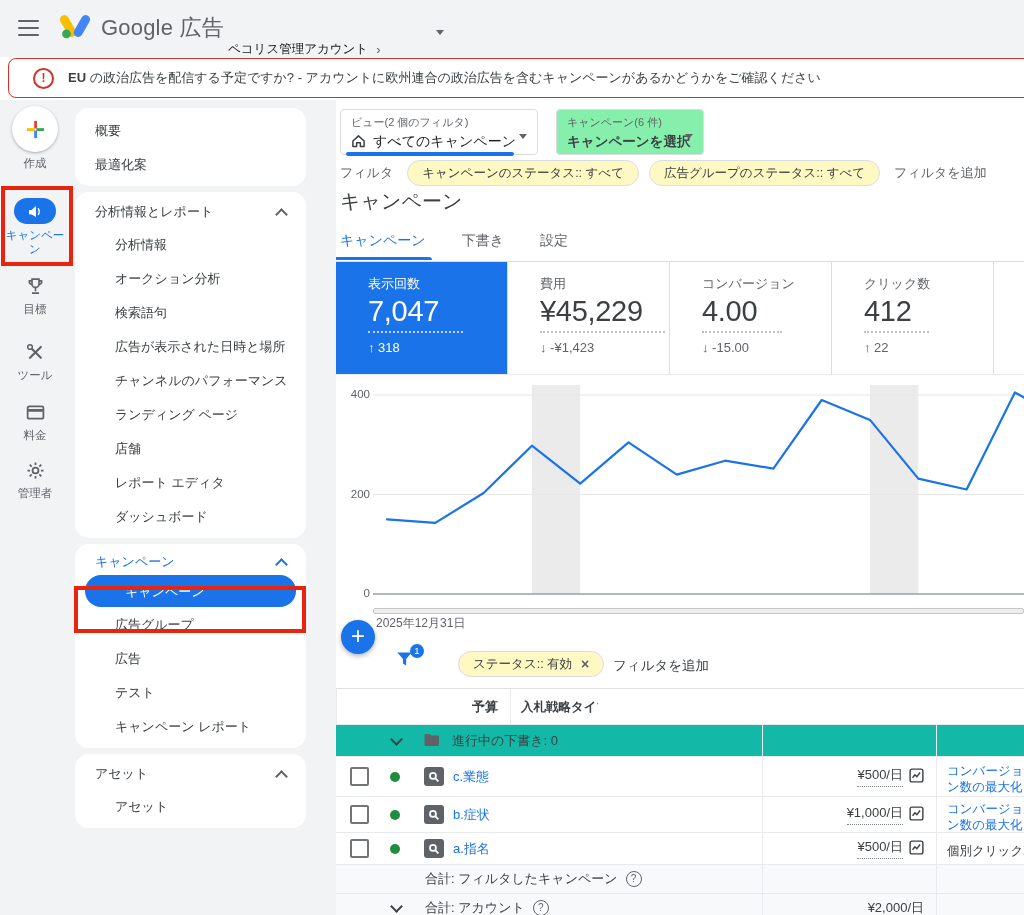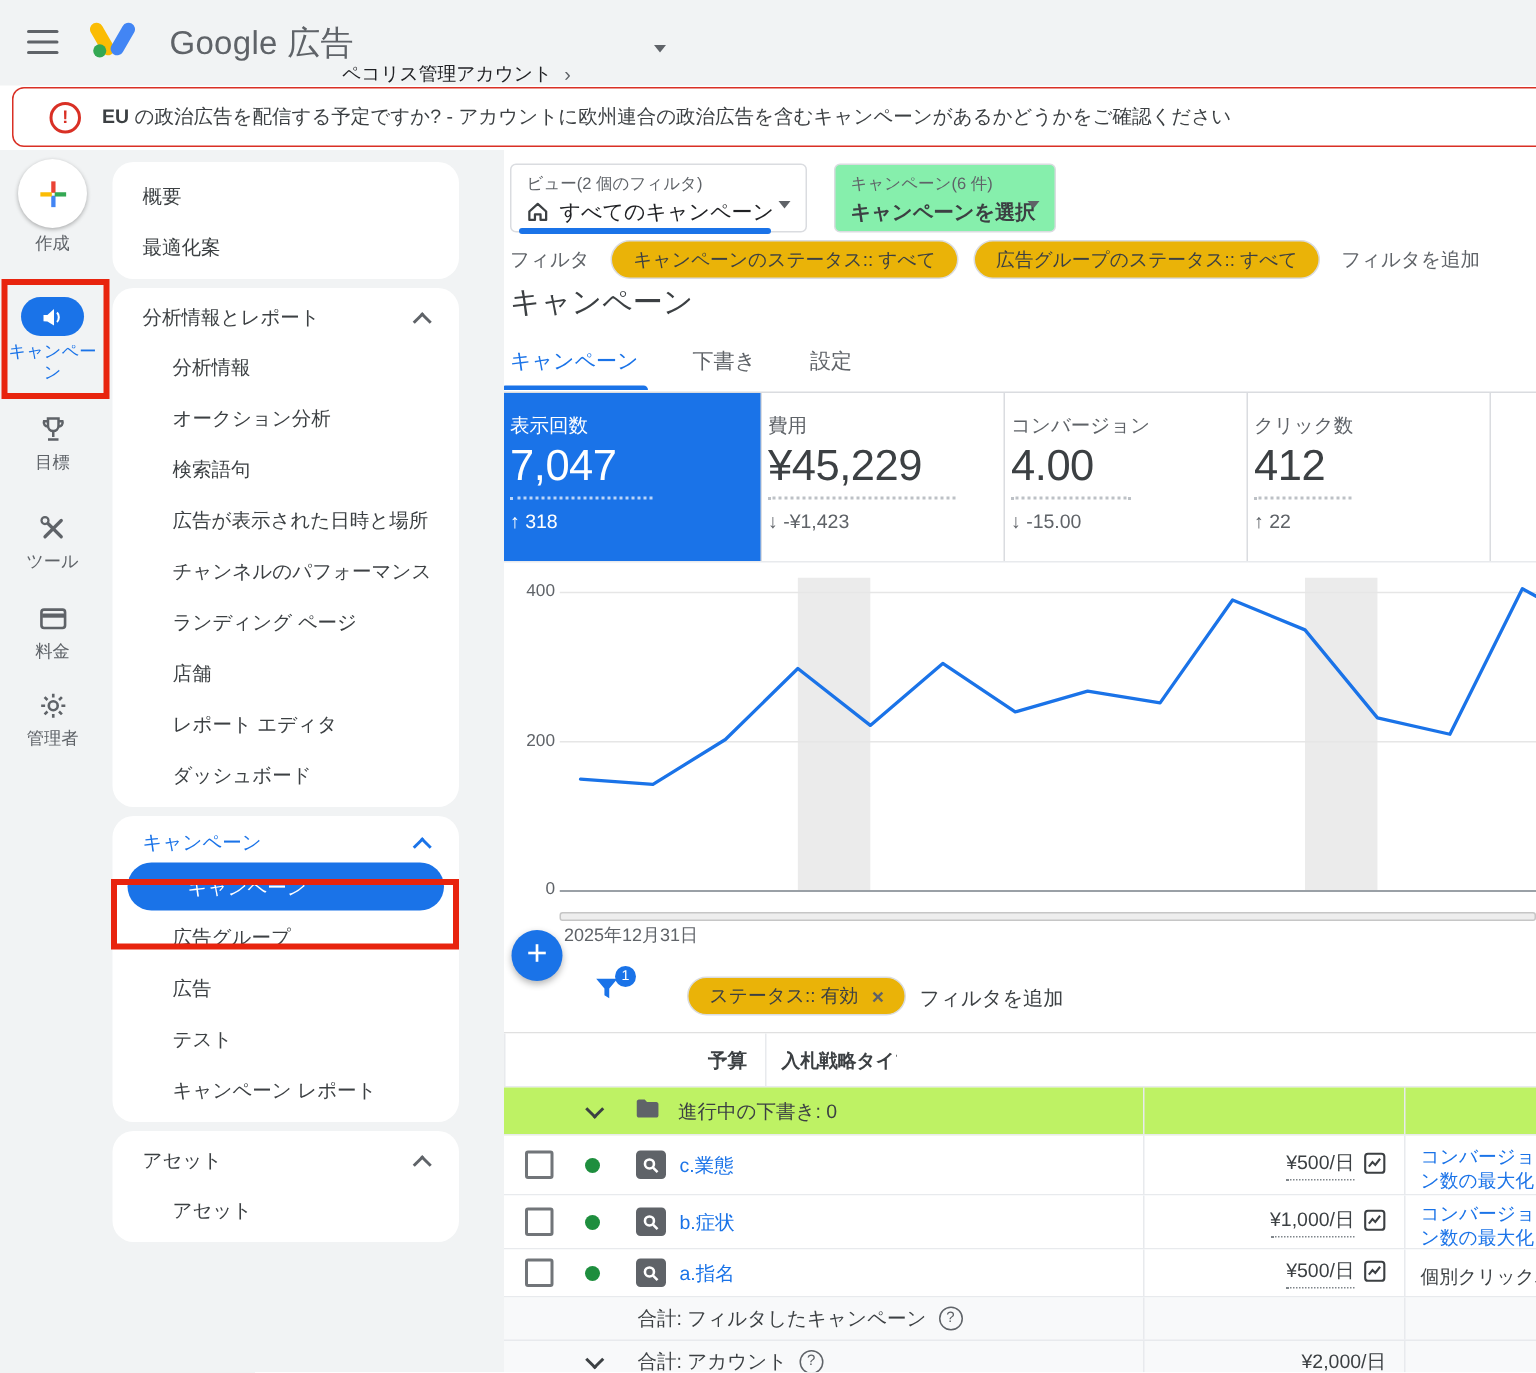--- a/index.html
+++ b/index.html
@@ -3,21 +3,21 @@
 <meta charset="utf-8">
 <style>
   html,body{margin:0;padding:0;}
   body{font-family:"Liberation Sans","DejaVu Sans",sans-serif;background:#fff;color:#3c4043;}
   .stage{position:relative;width:1024px;height:915px;overflow:hidden;background:#fff;}
 
   
   .topbar{position:absolute;left:0;top:0;width:1024px;height:57px;background:#f1f3f4;}
   .hamburger{position:absolute;left:18px;top:20px;width:21px;cursor:pointer;}
   .hamburger i{display:block;height:2px;background:#5f6368;margin:0 0 5px;border-radius:1px;}
-  .logo{position:absolute;left:60px;top:12px;display:flex;align-items:center;gap:23px;}
+  .logo{position:absolute;left:60px;top:12px;display:flex;align-items:center;gap:11px;}
   .logo-text{font-size:22px;color:#5f6368;letter-spacing:.2px;}
   .account{position:absolute;left:228px;top:8px;width:230px;cursor:pointer;margin-top:33px;}
   .acct-top{font-size:12.5px;color:#202124;display:flex;align-items:center;gap:8px;}
   .acct-chev{color:#5f6368;font-size:13px;}
   .acct-blur{display:flex;gap:26px;margin-top:5px;}
   .blur-blob{height:11px;background:#d6d6d6;border-radius:3px;filter:blur(2px);}
   .caret{width:0;height:0;border-left:4.5px solid transparent;border-right:4.5px solid transparent;border-top:5.5px solid #5f6368;display:inline-block;}
   .acct-caret{position:absolute;left:436px;top:30px;}
 
   
@@ -59,33 +59,33 @@
   .picker .plabel{font-size:11px;color:#5f6368;}
   .picker .pvalue{display:flex;align-items:center;gap:7px;font-size:14px;color:#202124;margin-top:3px;}
   .view-picker{left:4px;top:9px;width:198px;background:#fff;}
   .view-underline{position:absolute;left:5px;bottom:-2px;width:168px;height:4px;border-radius:3px;background:#1a73e8;}
   .view-picker .caret,.campaign-picker .caret{position:absolute;right:10px;top:24px;}
   .campaign-picker{left:220px;top:9px;width:148px;background:#86efac;}
   .campaign-picker .pvalue{font-weight:bold;color:#3c4043;font-size:13.5px;}
 
   .filter-row{position:absolute;left:4px;top:60px;display:flex;align-items:center;gap:14px;}
   .filter-label{font-size:13px;color:#5f6368;}
-  .chip{height:24px;border:1px solid #dadce0;border-radius:13px;display:flex;align-items:center;padding:0 14px;font-size:12.5px;color:#3c4043;background:#eab308;cursor:pointer;white-space:nowrap;}
+  .chip{height:24px;border:1px solid #dadce0;border-radius:13px;display:flex;align-items:center;padding:0 14px;font-size:12.5px;color:#3c4043;background:#fef9c3;cursor:pointer;white-space:nowrap;}
   .add-filter{font-size:13px;color:#5f6368;cursor:pointer;}
 
   .page-title{position:absolute;left:4px;top:88px;font-size:20px;color:#3c4043;}
   .tabs{position:absolute;left:4px;top:132px;display:flex;gap:36px;}
   .tab{font-size:14px;color:#5f6368;padding-bottom:8px;position:relative;cursor:pointer;}
   .tab.active{color:#1a73e8;}
   .tab.active .tab-underline{position:absolute;left:-6px;right:-6px;bottom:-2px;height:3px;background:#1a73e8;border-radius:3px 3px 0 0;}
   .tabs-divider{position:absolute;left:0;top:161px;width:688px;height:1px;background:#dadce0;}
 
   
   .cards{position:absolute;left:0;top:162px;height:113px;display:flex;border-bottom:1px solid #e8eaed;box-sizing:border-box;}
-  .card{box-sizing:border-box;border-right:1px solid #dadce0;padding:13px 0 0 4px;cursor:pointer;}
+  .card{box-sizing:border-box;border-right:1px solid #dadce0;padding:13px 0 0 32px;cursor:pointer;}
   .card .sc-label{font-size:13px;color:#5f6368;}
   .card .sc-val{font-size:29px;color:#3c4043;margin-top:2px;letter-spacing:-.3px;}
   .card .sc-dots{border-bottom:2px dotted #bdc1c6;margin-top:3px;}
   .card .sc-delta{font-size:13px;color:#5f6368;margin-top:7px;}
   .card.active{background:#1a73e8;}
   .card.active .sc-label,.card.active .sc-val,.card.active .sc-delta{color:#fff;}
   .card.active .sc-dots{border-color:rgba(255,255,255,.7);}
 
   
   .ytick{position:absolute;left:0;width:34px;text-align:right;font-size:11.5px;color:#5f6368;}
@@ -113,21 +113,21 @@
   .thead .hname{font-size:13px;font-weight:bold;color:#3c4043;}
   .thead .t-budget{font-weight:bold;}
   .thead .t-strategy{font-weight:bold;white-space:nowrap;align-items:center;padding-top:0;}
   .checkbox{width:15px;height:15px;border:2px solid #717579;border-radius:2px;background:#fff;margin-right:21px;flex:0 0 auto;cursor:pointer;}
   .dot{width:10px;height:10px;border-radius:50%;flex:0 0 auto;margin-right:24px;}
   .dot.gray{background:#5f6368;}
   .dot.green{background:#1e8e3e;}
   .qbadge{width:20px;height:19px;background:#5f6368;border-radius:3px;display:flex;align-items:center;justify-content:center;margin-right:9px;flex:0 0 auto;}
   .row-link{font-size:13px;color:#1a73e8;cursor:pointer;}
   .budget-val{border-bottom:1px dotted #80868b;padding-bottom:2px;cursor:pointer;}
-  .draft-row{background:#bef264;height:32px;}
+  .draft-row{background:#14b8a6;height:32px;}
   .draft-row .t-name{padding-left:0;}
   .total-row{background:#f8f9fa;height:29px;font-size:13px;color:#3c4043;}
   .qmark{width:14px;height:14px;border:1.5px solid #5f6368;border-radius:50%;font-size:10px;line-height:14px;text-align:center;color:#5f6368;margin-left:8px;flex:0 0 auto;}
   .sort-arrow{margin-left:6px;}
 </style>
 </head>
 <body>
 
 <div class="stage">
 

